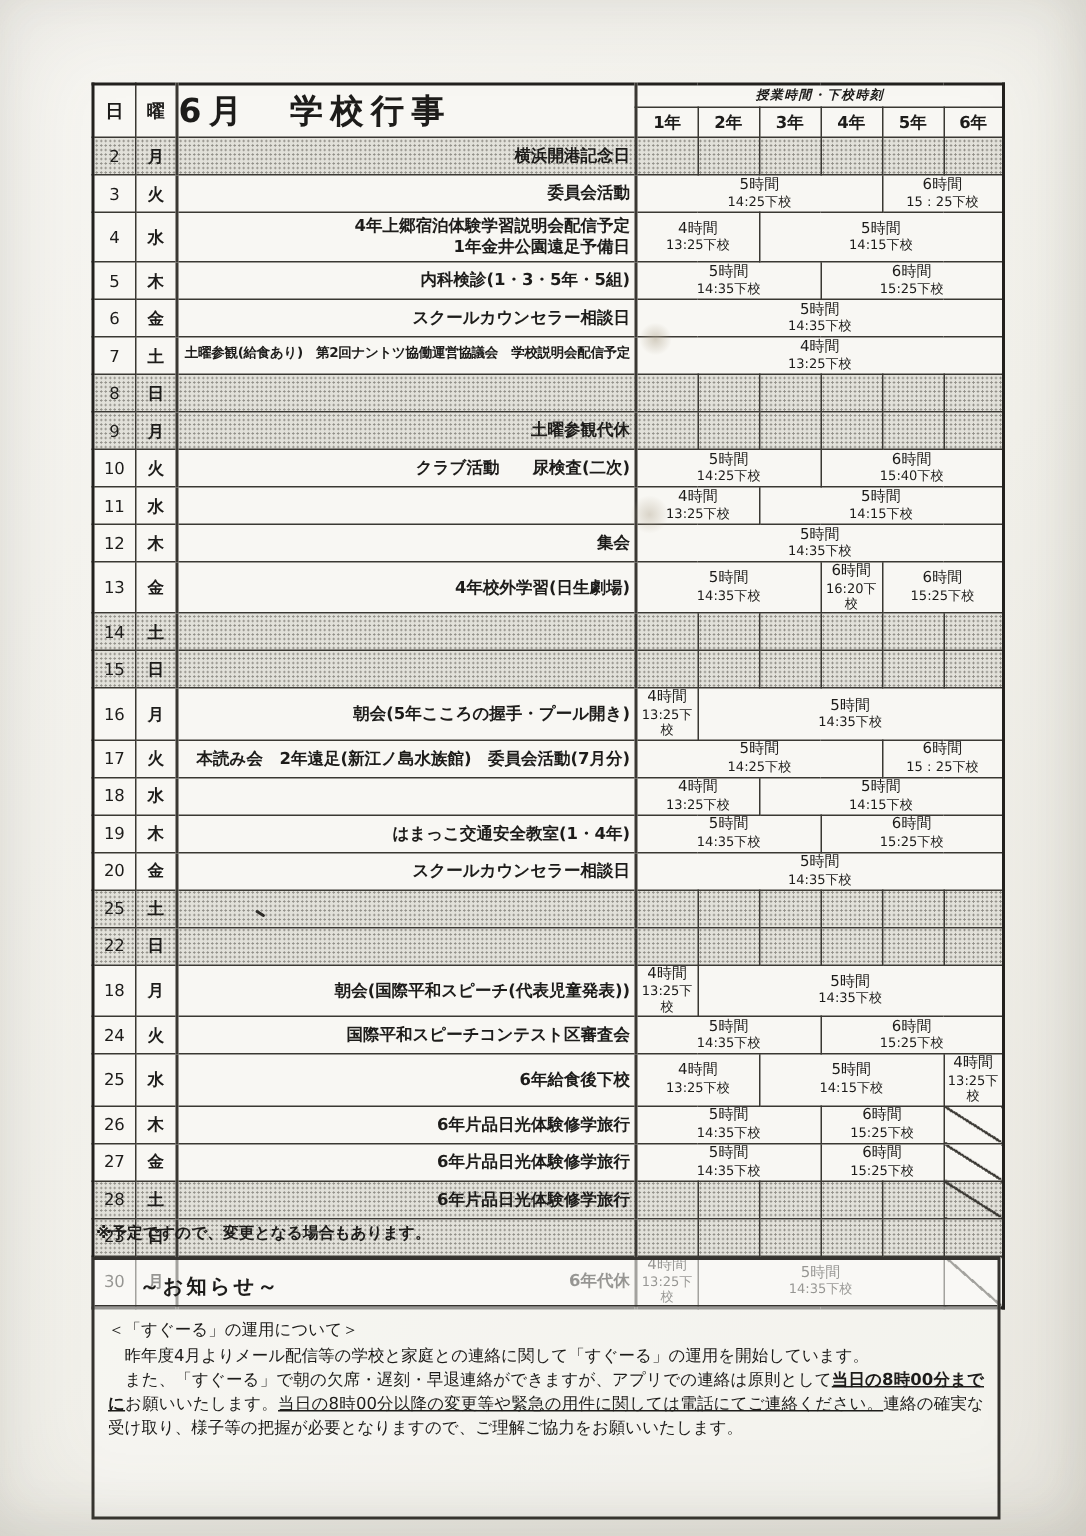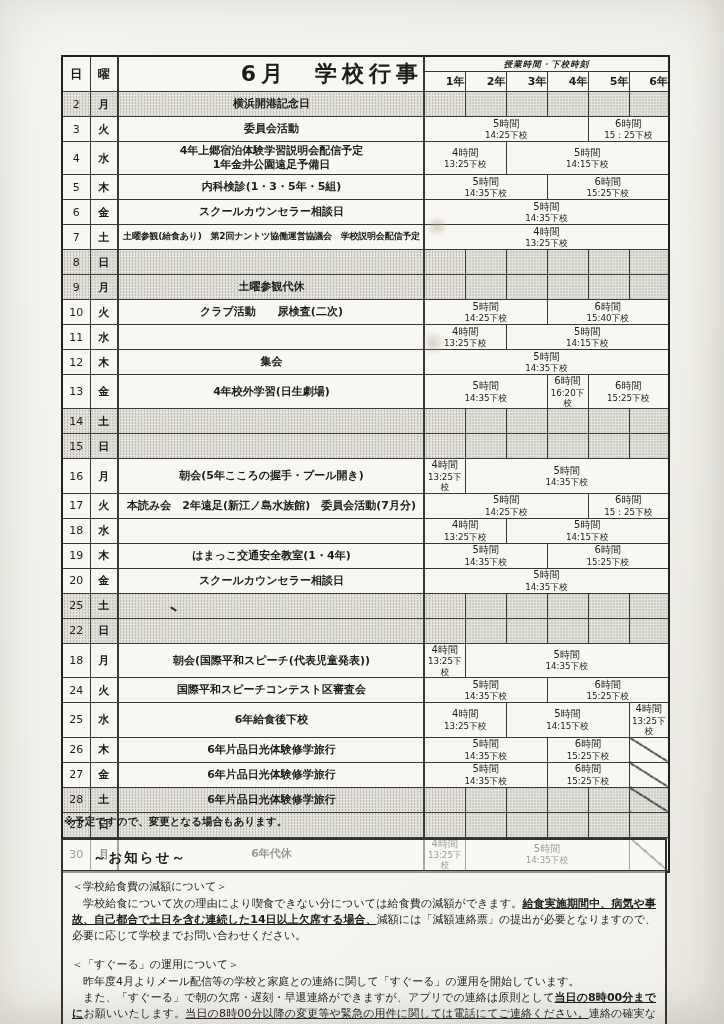--- a/index.html
+++ b/index.html
@@ -15,26 +15,26 @@
     box-shadow:inset 0 0 70px rgba(90,84,72,.14), inset -6px -10px 30px rgba(90,84,72,.10);}
   table.cal{
     position:absolute;left:61px;top:55px;
     border-collapse:collapse;table-layout:fixed;
     background:#f8f7f3;border:2px solid #23211e;
   }
   .cal th,.cal td{border:1px solid #3a3833;padding:0;overflow:hidden;vertical-align:middle;}
   .cal td.wd,.cal th.hd-wd{border-right-width:2px;}
   .cal td.event,.cal th.ttl{border-right-width:2px;}
   th.hd-day,th.hd-wd{font-size:12px;font-weight:bold;background:#f8f7f3;}
-  th.ttl{font-size:22px;font-weight:bold;letter-spacing:5px;text-align:right;}
+  th.ttl{font-size:22px;font-weight:bold;letter-spacing:5px;text-align:left;}
   th.timeshdr{font-size:8.5px;font-style:italic;font-weight:bold;height:14px;line-height:14px;letter-spacing:1px;text-align:center;}
-  th.grade{font-size:11px;font-weight:bold;height:19px;text-align:right;}
+  th.grade{font-size:11px;font-weight:bold;height:19px;}
   td.daynum{text-align:center;font-size:11px;}
   td.wd{text-align:center;font-size:11px;font-weight:bold;}
-  td.event{font-size:11px;font-weight:bold;padding:1px 3px 1px 4px;white-space:pre-line;line-height:1.25;text-align:center;}
+  td.event{font-size:11px;font-weight:bold;padding:1px 3px 1px 4px;white-space:pre-line;line-height:1.25;text-align:right;}
   td.event.small{font-size:9px;letter-spacing:-0.2px;}
   tr.r{height:25px;}
   tr.r.tall{height:33px;}
   td.time{text-align:center;}
   td.time .hrs{font-size:10px;line-height:1.25;}
   td.time .dis{font-size:8.7px;line-height:1.2;}
   tr.shaded td{
     background-color:#e2e1da;
     background-image:radial-gradient(circle,#93918a 0.7px,rgba(0,0,0,0) 0.8px);
     background-size:3px 3px;
@@ -463,24 +463,20 @@
           </td>
           <td class="time diag" colspan="1"></td>
         </tr>
       </tbody>
     </table>
   <div class="footnote">※予定ですので、変更となる場合もあります。</div>
   <div class="notice">
     <div class="notice-title">～お知らせ～</div>
     <div class="notice-body" id="notice-body">
         <div class="n-section">
-          <div class="n-head">＜学校給食費の減額について＞</div>
-          <p class="n-par"><span>　学校給食について次の理由により喫食できない分については給食費の減額ができます。</span><span class="seg-emph">給食実施期間中、病気や事故、自己都合で土日を含む連続した14日以上欠席する場合、</span><span>減額には「減額連絡票」の提出が必要となりますので、必要に応じて学校までお問い合わせください。</span></p>
-        </div>
-        <div class="n-section">
           <div class="n-head">＜「すぐーる」の運用について＞</div>
           <p class="n-par"><span>　昨年度4月よりメール配信等の学校と家庭との連絡に関して「すぐーる」の運用を開始しています。</span></p>
           <p class="n-par"><span>　また、「すぐーる」で朝の欠席・遅刻・早退連絡ができますが、アプリでの連絡は原則として</span><span class="seg-emph">当日の8時00分までに</span><span>お願いいたします。</span><span class="seg-underline">当日の8時00分以降の変更等や緊急の用件に関しては電話にてご連絡ください。</span><span>連絡の確実な受け取り、様子等の把握が必要となりますので、ご理解ご協力をお願いいたします。</span></p>
         </div>
       </div>
   </div>
   <div class="stain stain1"></div>
   <div class="stain stain2"></div>
   <div class="mark"></div>
 </div>

